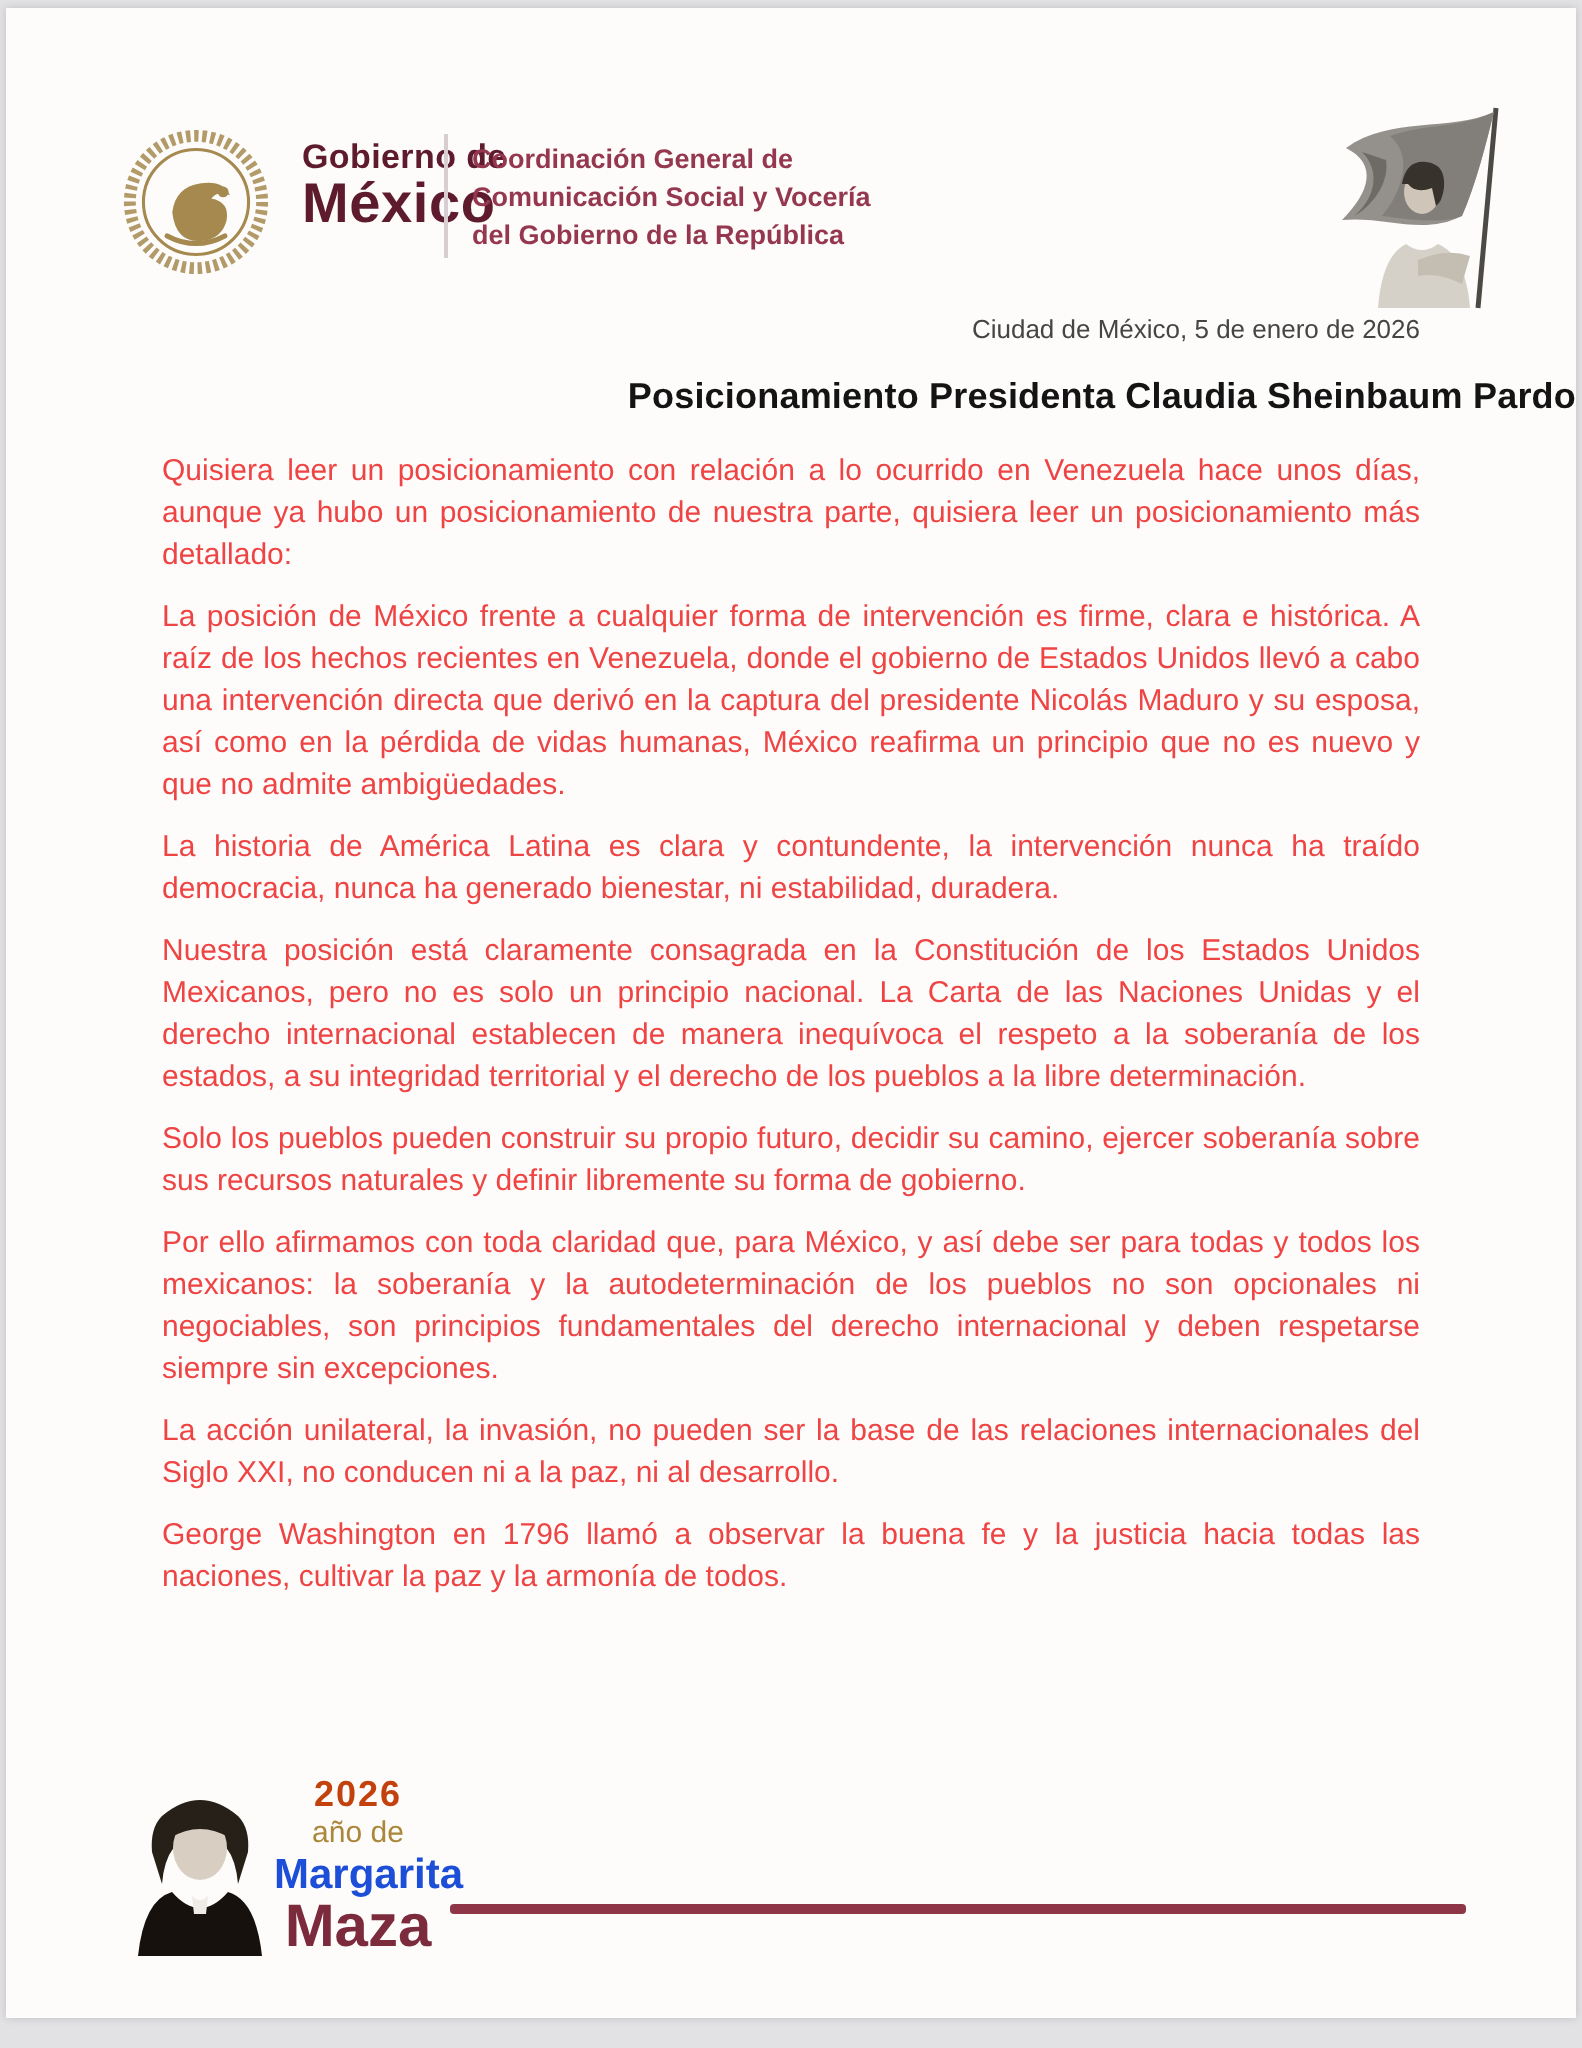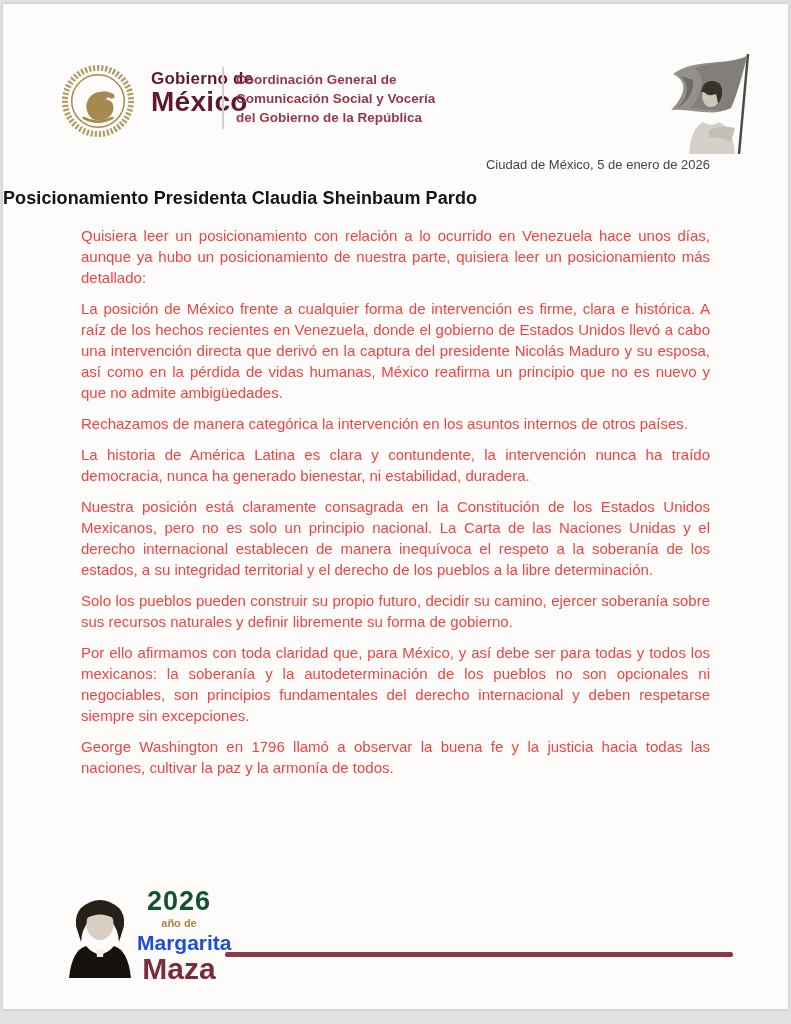--- a/index.html
+++ b/index.html
@@ -19,34 +19,34 @@
   
   .seal{position:absolute;left:52px;top:58px;width:86px;height:78px;}
   .logo-text{position:absolute;left:148px;top:66px;color:#5f1b2e;line-height:1;}
   .logo-line1{font-size:17px;font-weight:bold;letter-spacing:.2px;}
   .logo-line2{font-size:28px;font-weight:bold;margin-top:1px;letter-spacing:.3px;}
   .header-divider{position:absolute;left:219px;top:63px;width:2px;height:62px;background:#d8cdd0;}
   .division{position:absolute;left:233px;top:66px;color:#95384f;font-size:13.5px;font-weight:bold;line-height:19px;}
   .hero{position:absolute;left:648px;top:46px;width:122px;height:106px;}
   
   .dateline{position:absolute;right:78px;top:153px;font-size:13px;color:#454545;}
-  .doc-title{position:absolute;left:0;right:0;top:184px;text-align:left;font-size:18px;font-weight:bold;color:#141414;letter-spacing:.1px;}
+  .doc-title{position:absolute;left:0;right:0;top:184px;text-align:right;font-size:18px;font-weight:bold;color:#141414;letter-spacing:.1px;}
   
   .content{position:absolute;left:78px;right:78px;top:221px;}
   .content p{
     margin:0 0 10px 0;
     font-size:15px;line-height:21px;
     color:#ef4444;
     text-align:justify;
   }
   
   .portrait{position:absolute;left:56px;top:884px;width:82px;height:90px;}
   .year-block{position:absolute;left:134px;top:884px;width:84px;text-align:center;line-height:1;}
-  .year{font-size:27px;font-weight:bold;color:#14532d;letter-spacing:1px;}
-  .year-sub{font-size:11px;font-weight:bold;color:#aa873b;margin-top:3px;}
+  .year{font-size:18px;font-weight:bold;color:#c2410c;letter-spacing:1px;}
+  .year-sub{font-size:15px;font-weight:normal;color:#aa873b;margin-top:3px;}
   .year-name1{font-size:21px;font-weight:bold;color:#1d4ed8;margin-top:3px;}
   .year-name2{font-size:30px;font-weight:bold;color:#7c2b3d;margin-top:1px;}
   .footer-rule{position:absolute;left:222px;top:948px;width:508px;height:5px;background:#8e3647;border-radius:2px;}
 </style>
 </head>
 <body>
 
 <div class="page">
 
   <svg class="seal" viewBox="0 0 100 92">
@@ -80,25 +80,25 @@
     <path d="M38 104 q2-26 14-32 q8 6 16 0 q14 6 16 32 z" fill="#d6d1c8"></path>
     <path d="M58 80 q14-6 26-2 l-4 14 q-12-6-22-4 z" fill="#c4beb2"></path>
   </svg>
 
   <div class="dateline">Ciudad de México, 5 de enero de 2026</div>
   <div class="doc-title">Posicionamiento Presidenta Claudia Sheinbaum Pardo</div>
 
   <div class="content">
     <p>Quisiera leer un posicionamiento con relación a lo ocurrido en Venezuela hace unos días, aunque ya hubo un posicionamiento de nuestra parte, quisiera leer un posicionamiento más detallado:</p>
     <p>La posición de México frente a cualquier forma de intervención es firme, clara e histórica. A raíz de los hechos recientes en Venezuela, donde el gobierno de Estados Unidos llevó a cabo una intervención directa que derivó en la captura del presidente Nicolás Maduro y su esposa, así como en la pérdida de vidas humanas, México reafirma un principio que no es nuevo y que no admite ambigüedades.</p>
-    <p>Rechazamos de manera categórica la intervención en los asuntos internos de otros países.</p>
     <p>La historia de América Latina es clara y contundente, la intervención nunca ha traído democracia, nunca ha generado bienestar, ni estabilidad, duradera.</p>
     <p>Nuestra posición está claramente consagrada en la Constitución de los Estados Unidos Mexicanos, pero no es solo un principio nacional. La Carta de las Naciones Unidas y el derecho internacional establecen de manera inequívoca el respeto a la soberanía de los estados, a su integridad territorial y el derecho de los pueblos a la libre determinación.</p>
     <p>Solo los pueblos pueden construir su propio futuro, decidir su camino, ejercer soberanía sobre sus recursos naturales y definir libremente su forma de gobierno.</p>
     <p>Por ello afirmamos con toda claridad que, para México, y así debe ser para todas y todos los mexicanos: la soberanía y la autodeterminación de los pueblos no son opcionales ni negociables, son principios fundamentales del derecho internacional y deben respetarse siempre sin excepciones.</p>
+    <p>La acción unilateral, la invasión, no pueden ser la base de las relaciones internacionales del Siglo XXI, no conducen ni a la paz, ni al desarrollo.</p>
     <p>George Washington en 1796 llamó a observar la buena fe y la justicia hacia todas las naciones, cultivar la paz y la armonía de todos.</p>
   </div>
 
   <svg class="portrait" viewBox="0 0 82 90">
     <path d="M22 20 q19-16 38 0 q6 6 5 18 l-5 16 q-2-24-19-24 q-17 0-19 24 l-5-16 q-1-12 5-18z" fill="#262019"></path>
     <ellipse cx="41" cy="36" rx="13.5" ry="16" fill="#d8cec2"></ellipse>
     <path d="M28 24 q13-10 26 0 q2 3 2 7 q-15-9-30 0 q0-4 2-7z" fill="#262019"></path>
     <path d="M10 90 q3-28 17-32 q7 8 14 8 q7 0 14-8 q14 4 17 32 z" fill="#17110d"></path>
     <path d="M37 60 q4 4 8 0 l-1 9 h-6 z" fill="#efece5"></path>
   </svg>

